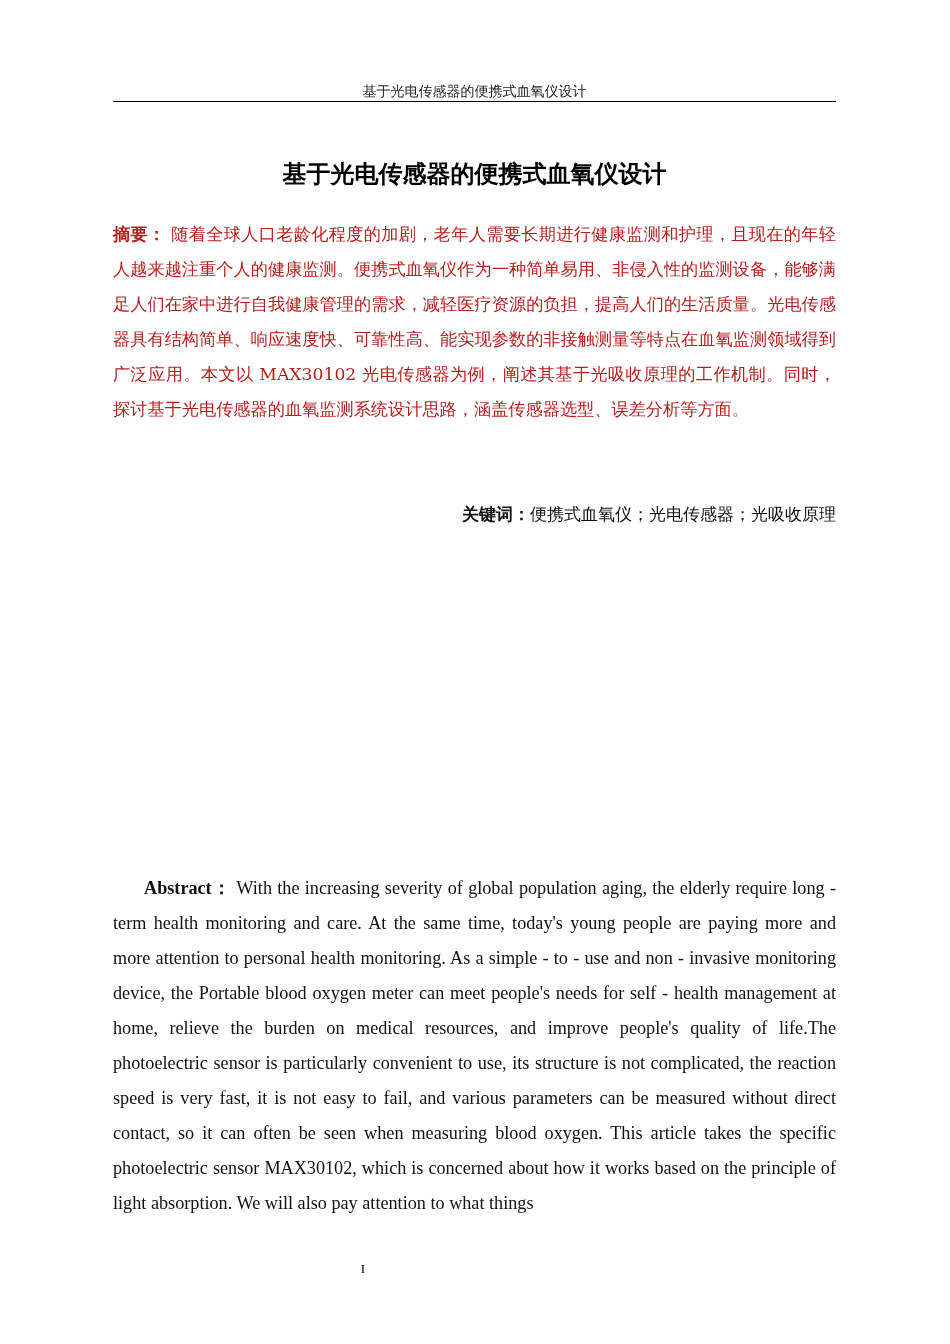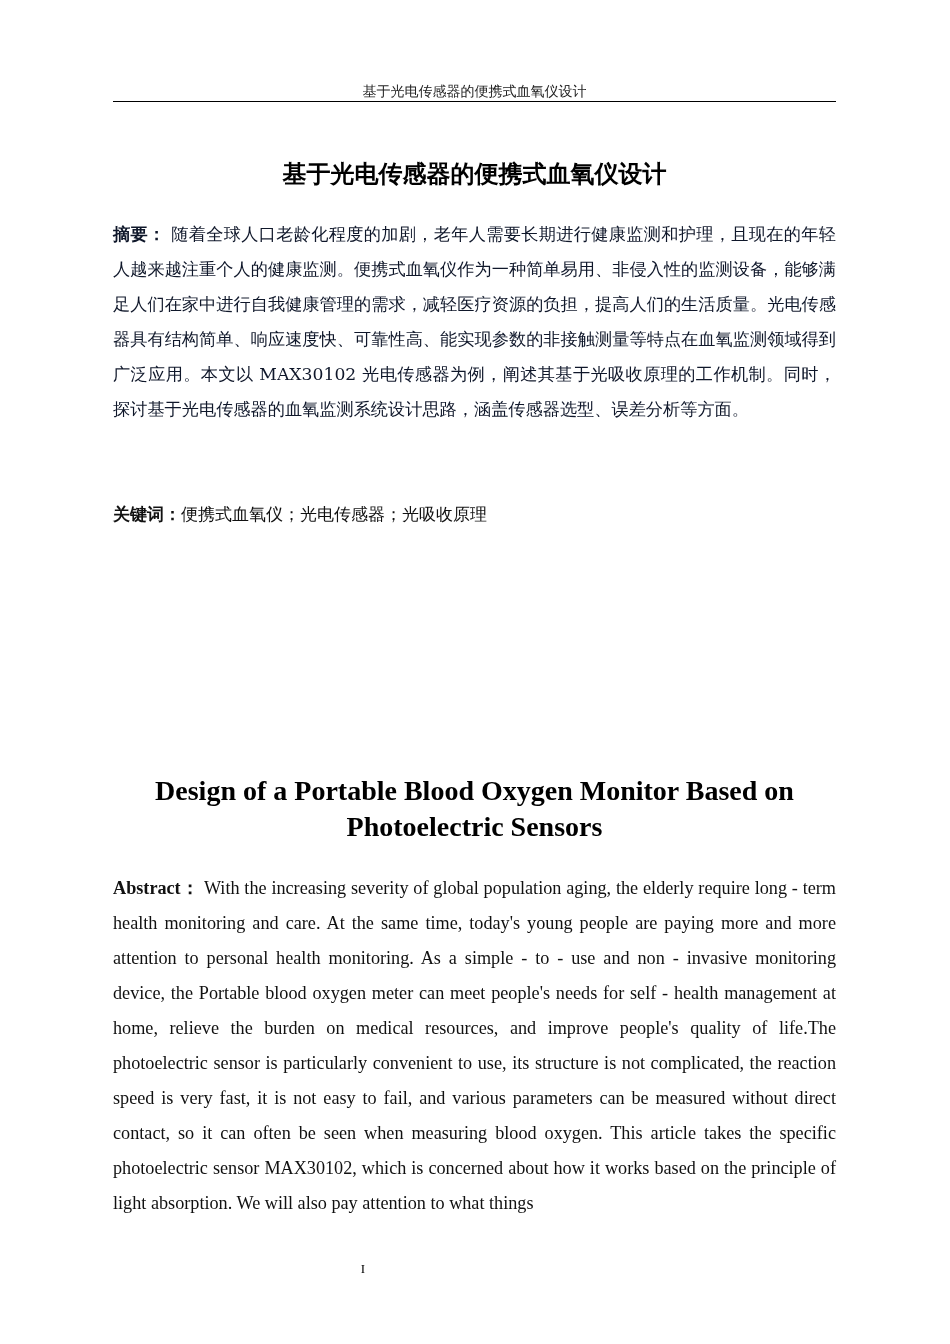--- a/index.html
+++ b/index.html
@@ -10,38 +10,38 @@
     font-family:"DejaVu Serif", serif; font-size:14px; line-height:20px; color:#222;
   }
   .header-rule { position:absolute; left:113px; top:88px; width:723px; height:0; border-top:1.5px solid #000; }
   .title-cn {
     position:absolute; left:113px; top:141px; width:723px; text-align:center;
     font-family:"DejaVu Sans", sans-serif; font-weight:bold; font-size:24px; line-height:40px;
   }
   .abstract-cn {
     position:absolute; left:113px; top:204px; width:723px;
     font-family:"DejaVu Serif", serif; font-size:17.2px; line-height:35px;
-    text-align:justify; color:#0f172a;
+    text-align:justify; color:#b91c1c;
   }
   .abstract-cn .label { font-family:"DejaVu Sans", sans-serif; font-weight:bold; }
   .keywords-cn {
     position:absolute; left:113px; top:484px; width:723px;
-    font-family:"DejaVu Serif", serif; font-size:17px; line-height:35px; color:#111;
+    font-family:"DejaVu Serif", serif; font-size:17px; line-height:35px; color:#111;text-align:right;
   }
   .keywords-cn .label { font-family:"DejaVu Sans", sans-serif; font-weight:bold; }
   .title-en {
     position:absolute; left:113px; top:760px; width:723px; text-align:center;
     font-family:"Liberation Serif", serif; font-weight:bold; font-size:28px; line-height:36px;
   }
   .abstract-en {
     position:absolute; left:113px; top:858px; width:723px;
     font-family:"Liberation Serif", serif; font-size:18.2px; line-height:35px;
     text-align:justify; color:#111;
   }
-  .abstract-en .label { font-weight:bold; }
+  .abstract-en .label { font-weight:bold;margin-left:31px; }
   .page-number {
     position:absolute; left:355px; top:1247px; width:16px; text-align:center;
     font-family:"Liberation Serif", serif; font-size:13px; line-height:18px;
   }
 </style>
 </head>
 <body>
 
 <div class="page">
   <div class="running-header">基于光电传感器的便携式血氧仪设计</div>
@@ -50,23 +50,19 @@
   <div class="title-cn">基于光电传感器的便携式血氧仪设计</div>
 
   <div class="abstract-cn">
     <span class="label">摘要：</span><span> 随着全球人口老龄化程度的加剧，老年人需要长期进行健康监测和护理，且现在的年轻人越来越注重个人的健康监测。便携式血氧仪作为一种简单易用、非侵入性的监测设备，能够满足人们在家中进行自我健康管理的需求，减轻医疗资源的负担，提高人们的生活质量。光电传感器具有结构简单、响应速度快、可靠性高、能实现参数的非接触测量等特点在血氧监测领域得到广泛应用。本文以 MAX30102 光电传感器为例，阐述其基于光吸收原理的工作机制。同时，探讨基于光电传感器的血氧监测系统设计思路，涵盖传感器选型、误差分析等方面。</span>
   </div>
 
   <div class="keywords-cn">
     <span class="label">关键词：</span><span>便携式血氧仪；光电传感器；光吸收原理</span>
   </div>
 
-  <div class="title-en">
-    <div>Design of a Portable Blood Oxygen Monitor Based on</div>
-    <div>Photoelectric Sensors</div>
-  </div>
 
   <div class="abstract-en">
     <span class="label">Abstract：</span><span> With the increasing severity of global population aging, the elderly require long - term health monitoring and care. At the same time, today's young people are paying more and more attention to personal health monitoring. As a simple - to - use and non - invasive monitoring device, the Portable blood oxygen meter can meet people's needs for self - health management at home, relieve the burden on medical resources, and improve people's quality of life.The photoelectric sensor is particularly convenient to use, its structure is not complicated, the reaction speed is very fast, it is not easy to fail, and various parameters can be measured without direct contact, so it can often be seen when measuring blood oxygen. This article takes the specific photoelectric sensor MAX30102, which is concerned about how it works  based on the principle of light absorption. We will also pay attention to what things</span>
   </div>
 
   <div class="page-number">I</div>
 </div>
 
 </body></html>

